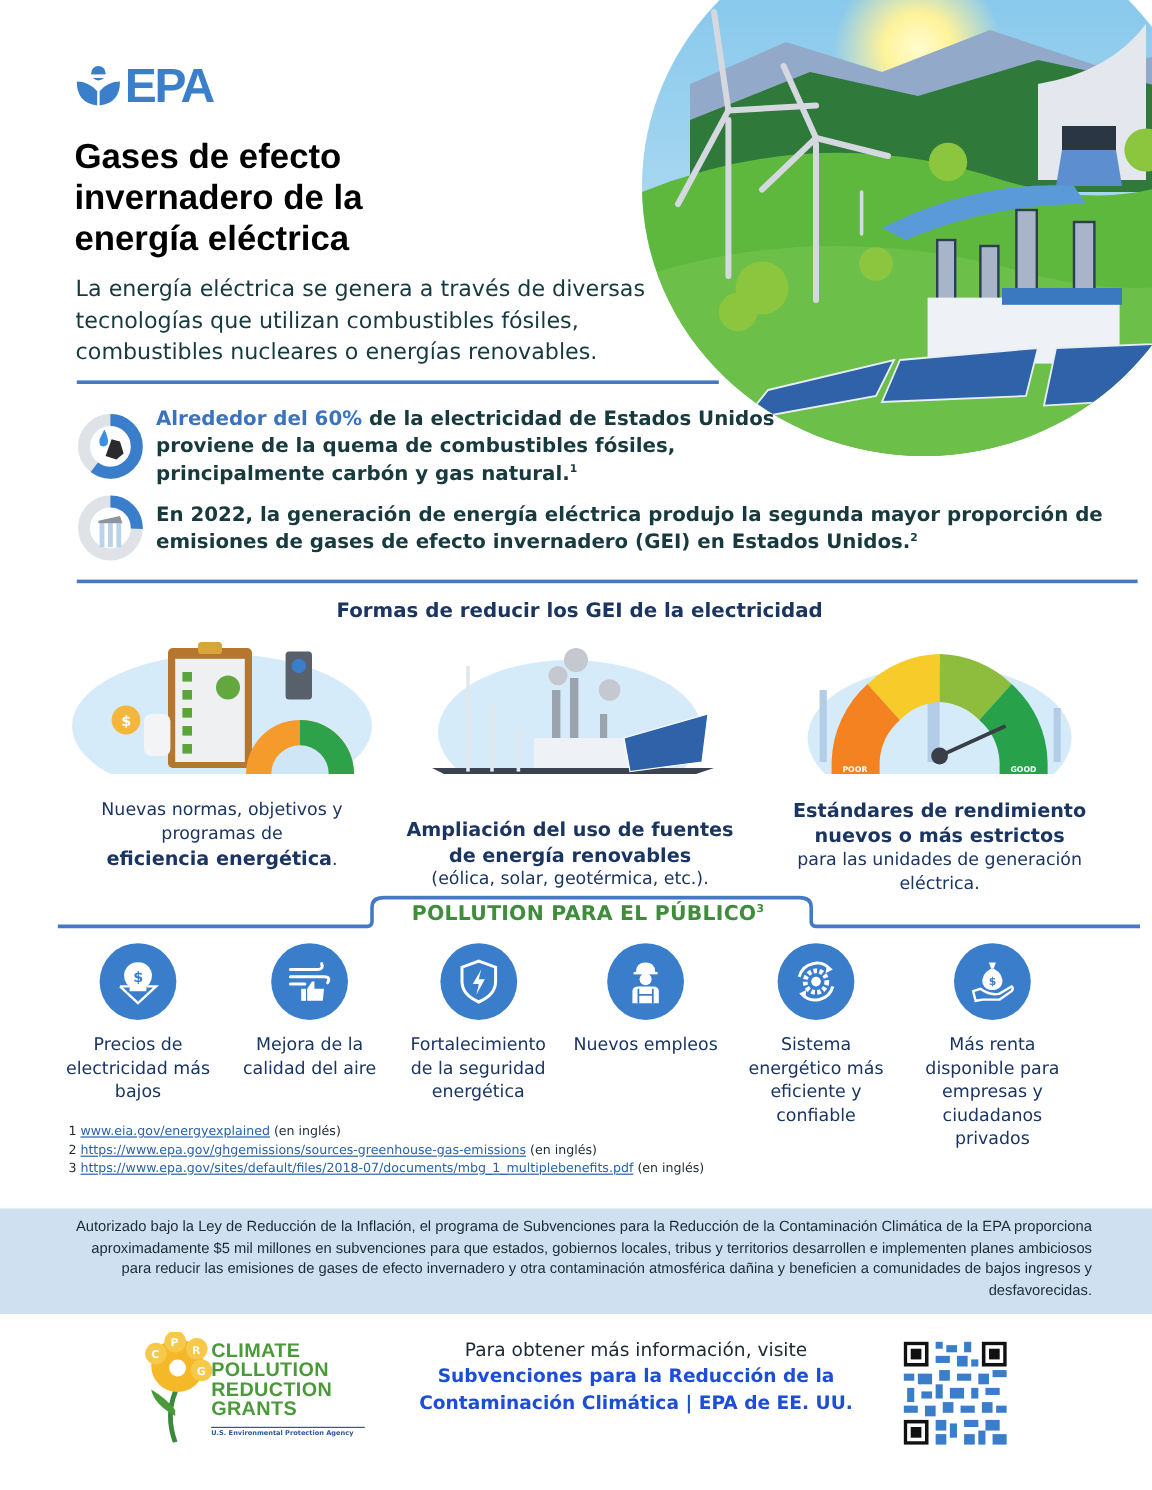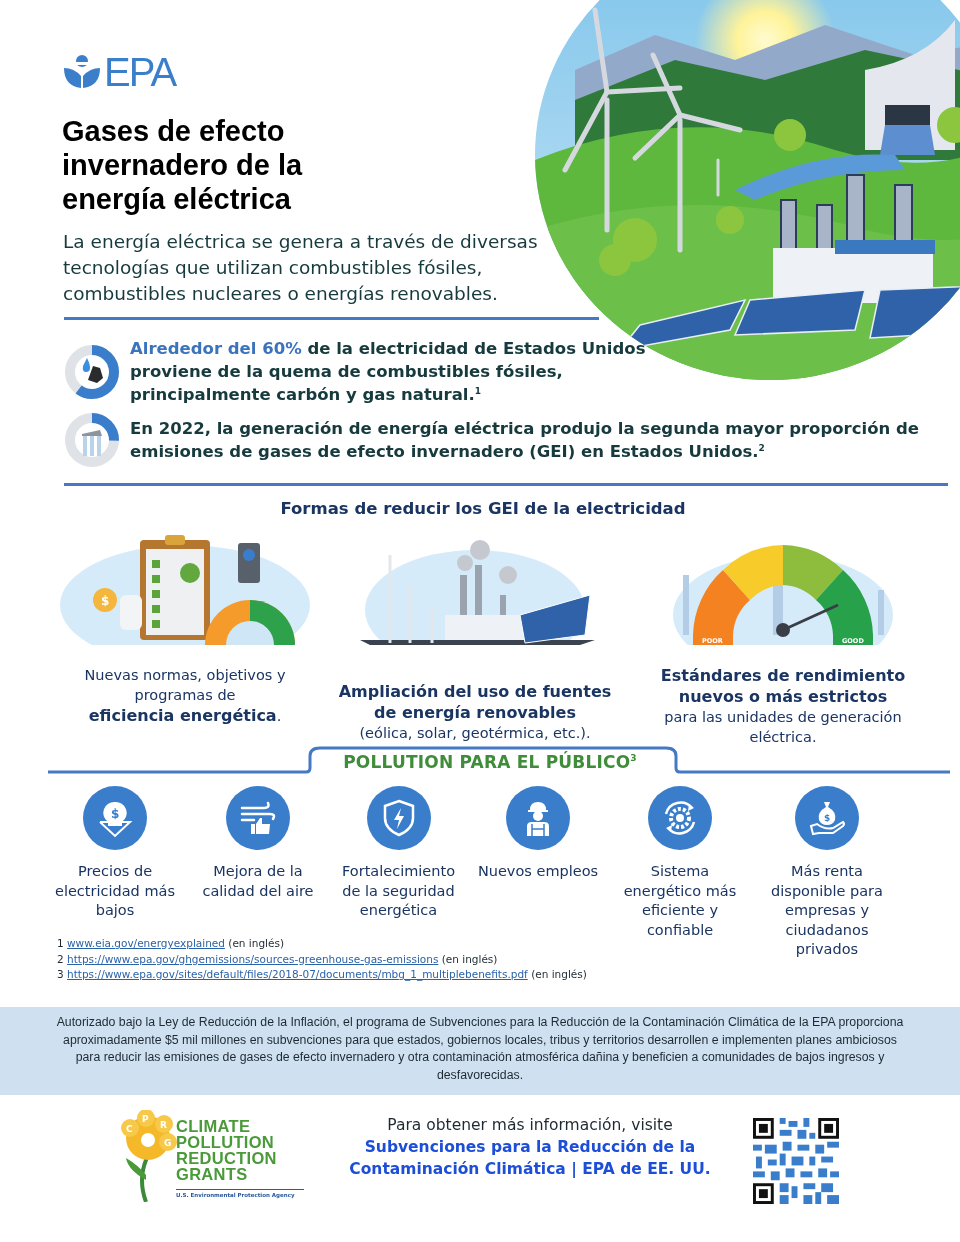--- a/index.html
+++ b/index.html
@@ -1,20 +1,20 @@
 <!DOCTYPE html>
 <html><head>
 <meta charset="utf-8">
 <style>
   * { box-sizing: border-box; margin: 0; padding: 0; }
   html, body { width: 960px; height: 1242px; background: #ffffff; overflow: hidden; }
   body { font-family: "DejaVu Sans", "Liberation Sans", sans-serif; color: #0f2d4f; position: relative; }
 
   .epa-logo { position: absolute; left: 62px; top: 52px; display: flex; align-items: center; gap: 2px; }
-  .epa-logo .epa-text { font-family: "Liberation Sans", sans-serif; font-weight: normal; font-size: 40px; color: #3b7fcb; letter-spacing: -2px; line-height: 40px; }
+  .epa-logo .epa-text { font-family: "Liberation Sans", sans-serif; font-weight: bold; font-size: 40px; color: #3b7fcb; letter-spacing: -2px; line-height: 40px; }
 
   .title { position: absolute; left: 62px; top: 114px; width: 460px; font-family: "Liberation Sans", sans-serif; font-weight: bold; font-size: 29px; line-height: 34px; color: #000000; }
   .intro { position: absolute; left: 63px; top: 229px; width: 500px; font-size: 18.5px; line-height: 26px; color: #163a3d; }
 
   .hero { position: absolute; left: 535px; top: -70px; width: 470px; height: 450px; border-radius: 50%; overflow: hidden; }
 
   .rule { position: absolute; height: 3px; background: #4579c4; }
 
   .stat { position: absolute; left: 64px; display: flex; align-items: center; }
   .stat .ring { width: 56px; height: 56px; flex: 0 0 56px; margin-right: 10px; }
@@ -32,21 +32,21 @@
   .benefits-header { position: absolute; left: 48px; top: 746px; width: 902px; height: 30px; }
   .benefits-title { position: absolute; left: 310px; top: 752px; width: 360px; text-align: center; font-weight: bold; font-size: 17px; color: #3f8c3a; letter-spacing: 0.2px; }
 
   .benefit { position: absolute; top: 786px; width: 130px; text-align: center; }
   .benefit .circ { width: 64px; height: 64px; border-radius: 50%; background: #3a7ecb; margin: 0 auto; display: flex; align-items: center; justify-content: center; }
   .benefit .b-label { margin-top: 12px; font-size: 14.5px; line-height: 19.5px; color: #1b3563; }
 
   .footnotes { position: absolute; left: 57px; top: 936px; font-size: 10.5px; line-height: 15.5px; color: #1e2a33; }
   .footnotes a { color: #2a62a8; }
 
-  .banner { position: absolute; left: 0; top: 1007px; width: 960px; height: 88px; background: #cfe1f1; text-align: center; padding: 7px 50px 0; font-family: "Liberation Sans", sans-serif; font-size: 12.3px; line-height: 17.5px; color: #1e2a33; }
+  .banner { position: absolute; left: 0; top: 1007px; width: 960px; height: 88px; background: #cfe1f1; text-align: right; padding: 7px 50px 0; font-family: "Liberation Sans", sans-serif; font-size: 12.3px; line-height: 17.5px; color: #1e2a33; }
 
   .cprg-logo { position: absolute; left: 108px; top: 1110px; width: 210px; height: 92px; }
   .cprg-words { position: absolute; left: 176px; top: 1118px; font-family: "Liberation Sans", sans-serif; font-weight: bold; font-size: 16.5px; line-height: 16px; color: #4a9a3a; letter-spacing: 0.3px; }
   .cprg-agency { position: absolute; left: 176px; top: 1189px; font-size: 5.5px; font-weight: bold; color: #2a5a9c; border-top: 1px solid #2a5a9c; padding-top: 2px; width: 128px; }
 
   .more-info { position: absolute; left: 330px; top: 1115px; width: 400px; text-align: center; }
   .more-info .lead { font-size: 15.5px; line-height: 21px; color: #1e2a33; }
   .more-info a { display: block; font-weight: bold; font-size: 15.5px; line-height: 22px; color: #1d4ed8; text-decoration: none; }
 
   .qr { position: absolute; left: 753px; top: 1118px; width: 86px; height: 86px; }

